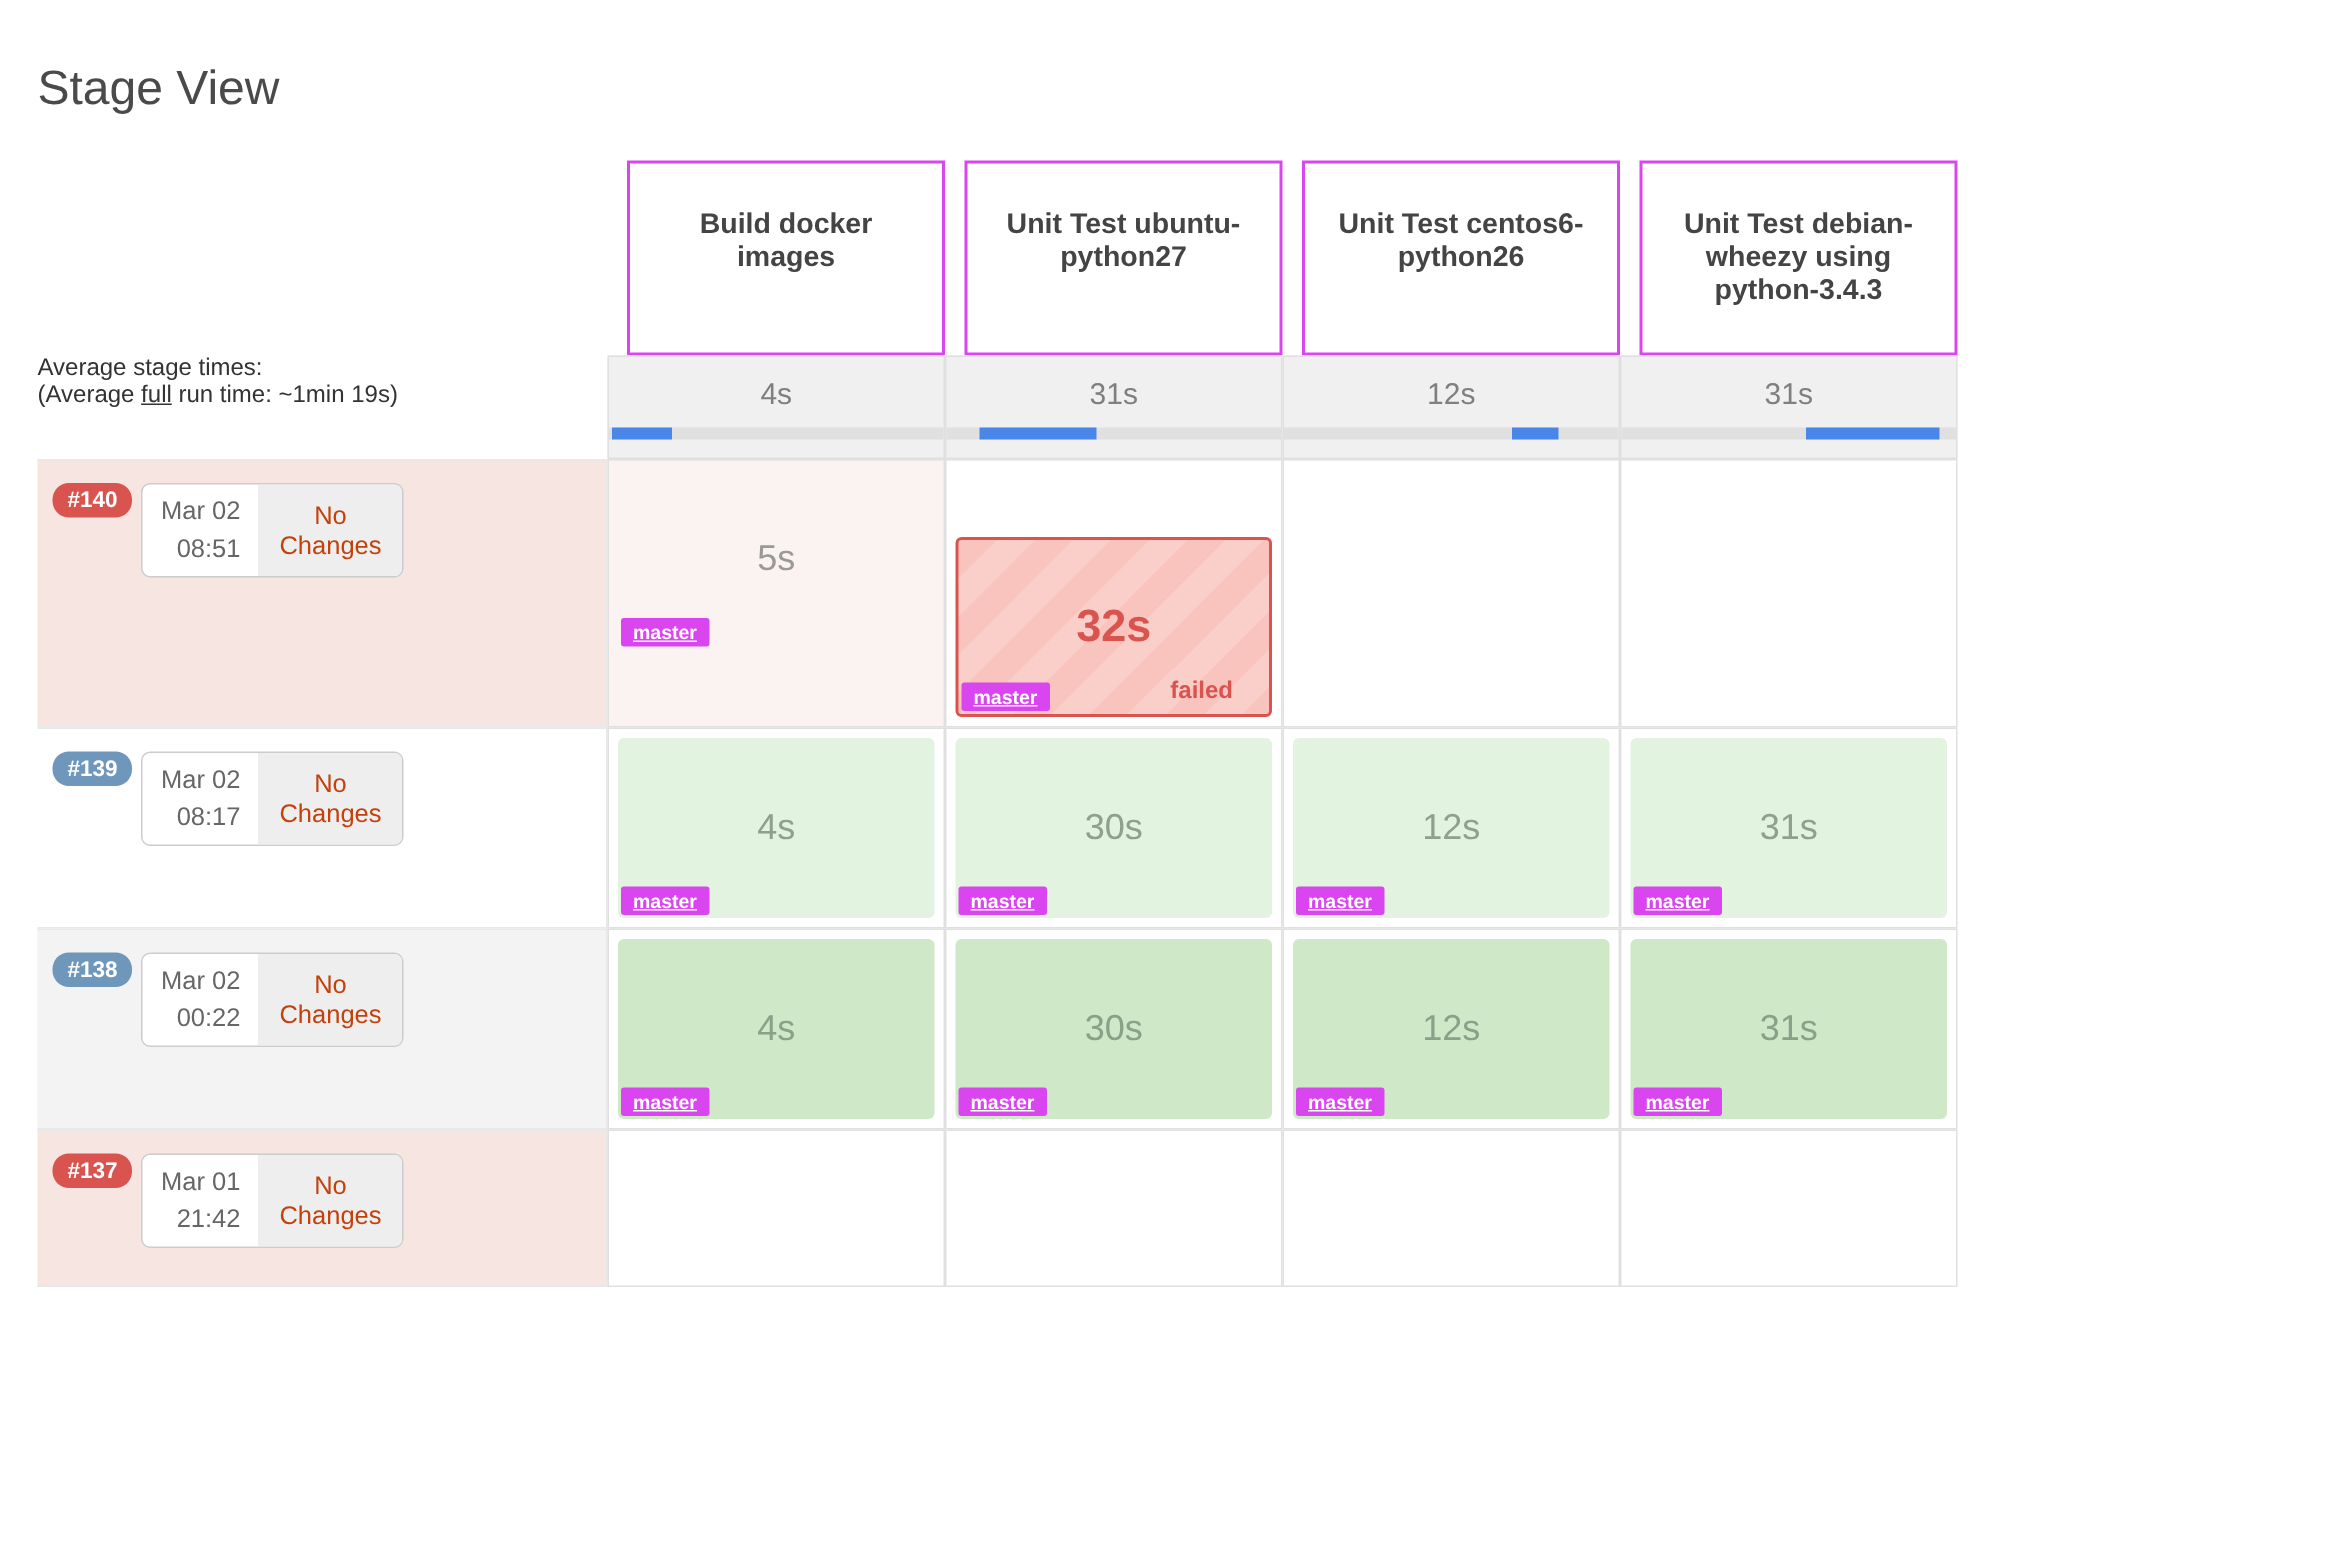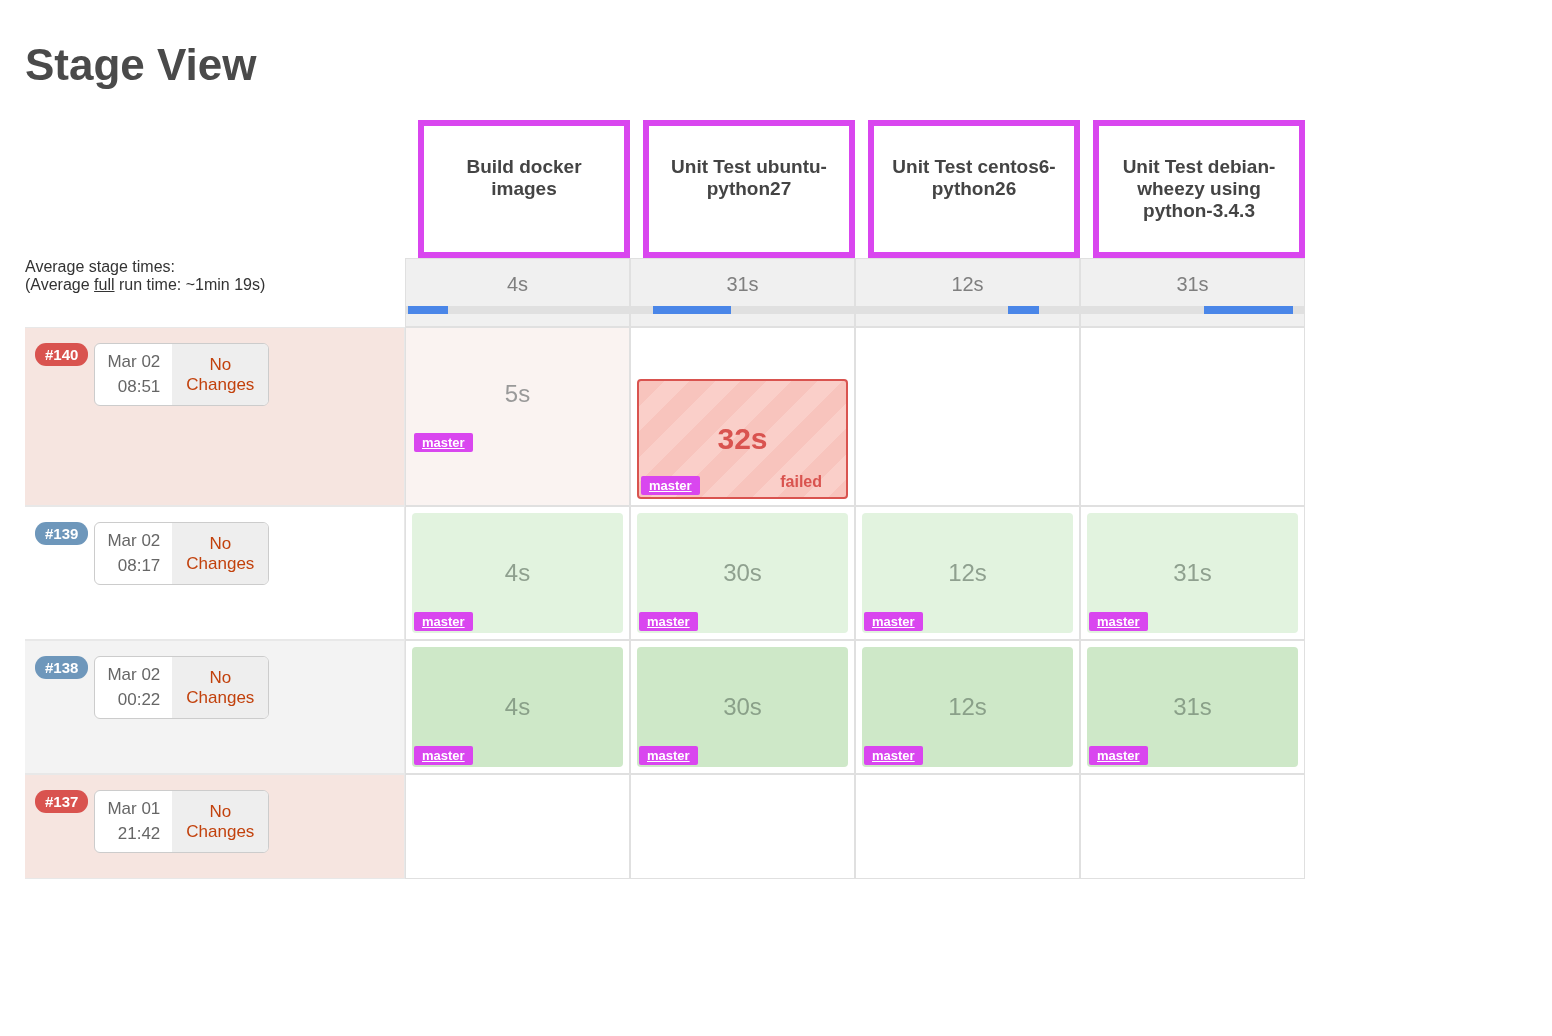--- a/index.html
+++ b/index.html
@@ -3,32 +3,32 @@
 <meta charset="utf-8">
 <style>
   * { box-sizing: border-box; margin: 0; padding: 0; }
   body {
     font-family: -apple-system, BlinkMacSystemFont, "Segoe UI", Helvetica, Arial, sans-serif;
     background: #fff;
     color: #333;
     padding: 40px 25px;
   }
   .title {
-    font-size: 44px;
-    font-weight: 700;
+    font-size: 32px;
+    font-weight: 400;
     color: #4a4a4a;
     margin-bottom: 30px;
   }
   .pipeline-table {
     display: grid;
     grid-template-columns: 380px repeat(4, 225px);
     border-collapse: collapse;
   }
   .hdr-cell {
-    border: 6px solid #d946ef;
+    border: 2px solid #d946ef;
     padding: 30px 15px;
     text-align: center;
     font-size: 19px;
     font-weight: 700;
     color: #444;
     background: #fff;
     margin-left: 13px;
   }
   .hdr-left {
     border: none;

